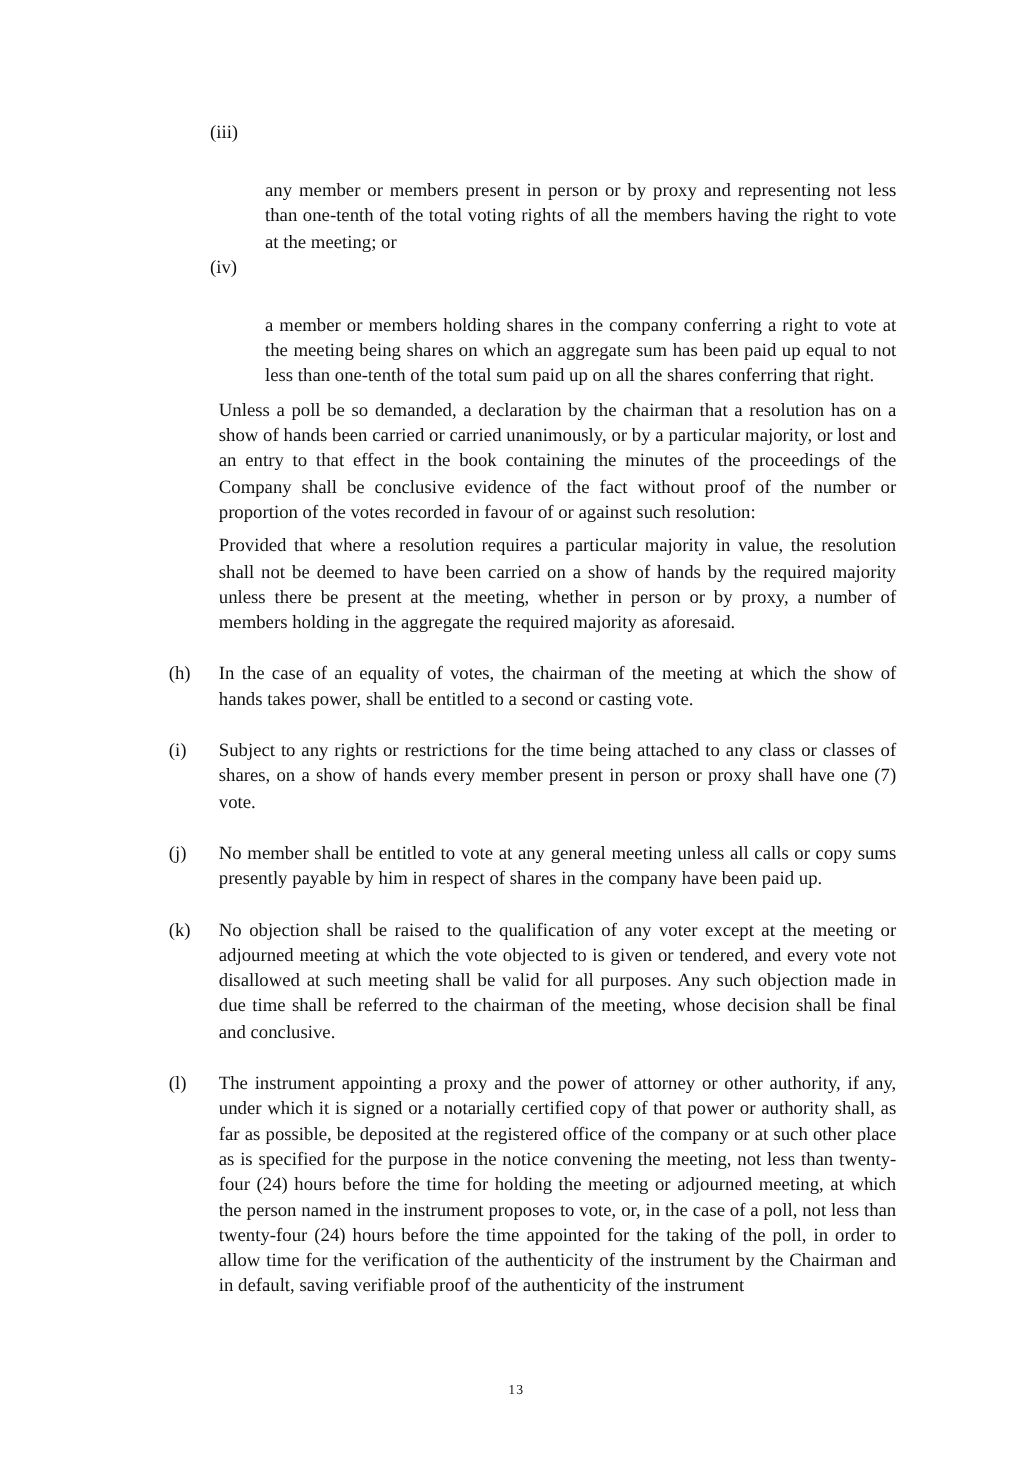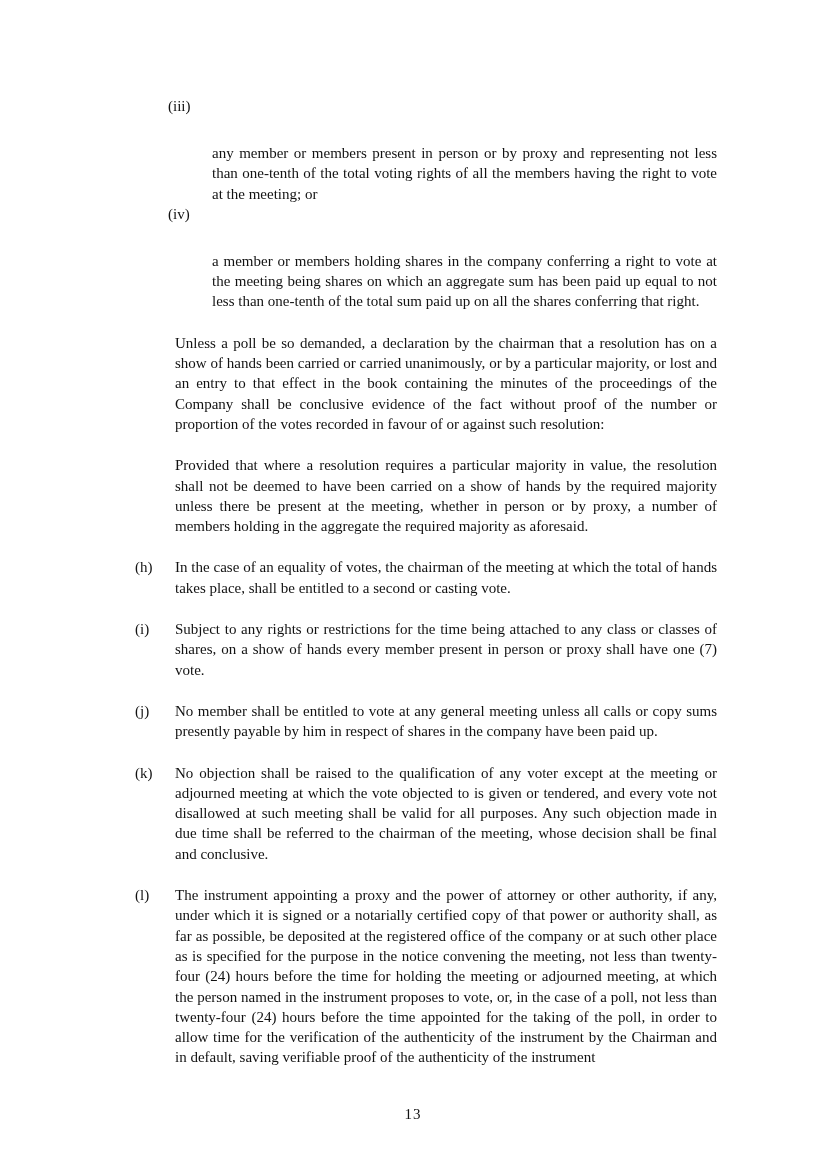--- a/index.html
+++ b/index.html
@@ -36,21 +36,21 @@
   }
   .roman-text {
     flex: 1;
     text-align: justify;
     margin-top: 47px;
   }
 
   
   .para {
     margin-left: 40px;
-    margin-top: 21px;
+    margin-top: 7px;
     text-align: justify;
   }
 
   
   .alpha-item {
     display: flex;
     margin-top: 21px;
   }
   .alpha-label {
     width: 40px;
@@ -60,21 +60,21 @@
     flex: 1;
     text-align: justify;
   }
 
   .page-number {
     position: absolute;
     left: 0;
     right: 0;
     top: 1106px;
     text-align: center;
-    font-size: 15px;
+    font-size: 11px;
     letter-spacing: 1px;
     color: #121212;
   }
 </style>
 </head>
 <body>
 
 <div class="page">
   <div class="content">
 
@@ -87,21 +87,21 @@
       <span class="roman-label">(iv)</span>
       <div class="roman-text">a member or members holding shares in the company conferring a right to vote at the meeting being shares on which an aggregate sum has been paid up equal to not less than one-tenth of the total sum paid up on all the shares conferring that right.</div>
     </div>
 
     <p class="para">Unless a poll be so demanded, a declaration by the chairman that a resolution has on a show of hands been carried or carried unanimously, or by a particular majority, or lost and an entry to that effect in the book containing the minutes of the proceedings of the Company shall be conclusive evidence of the fact without proof of the number or proportion of the votes recorded in favour of or against such resolution:</p>
 
     <p class="para">Provided that where a resolution requires a particular majority in value, the resolution shall not be deemed to have been carried on a show of hands by the required majority unless there be present at the meeting, whether in person or by proxy, a number of members holding in the aggregate the required majority as aforesaid.</p>
 
     <div class="alpha-item">
       <span class="alpha-label">(h)</span>
-      <div class="alpha-text">In the case of an equality of votes, the chairman of the meeting at which the total of hands takes place, shall be entitled to a second or casting vote.</div>
+      <div class="alpha-text">In the case of an equality of votes, the chairman of the meeting at which the show of hands takes power, shall be entitled to a second or casting vote.</div>
     </div>
 
     <div class="alpha-item">
       <span class="alpha-label">(i)</span>
       <div class="alpha-text">Subject to any rights or restrictions for the time being attached to any class or classes of shares, on a show of hands every member present in person or proxy shall have one (7) vote.</div>
     </div>
 
     <div class="alpha-item">
       <span class="alpha-label">(j)</span>
       <div class="alpha-text">No member shall be entitled to vote at any general meeting unless all calls or copy sums presently payable by him in respect of shares in the company have been paid up.</div>

